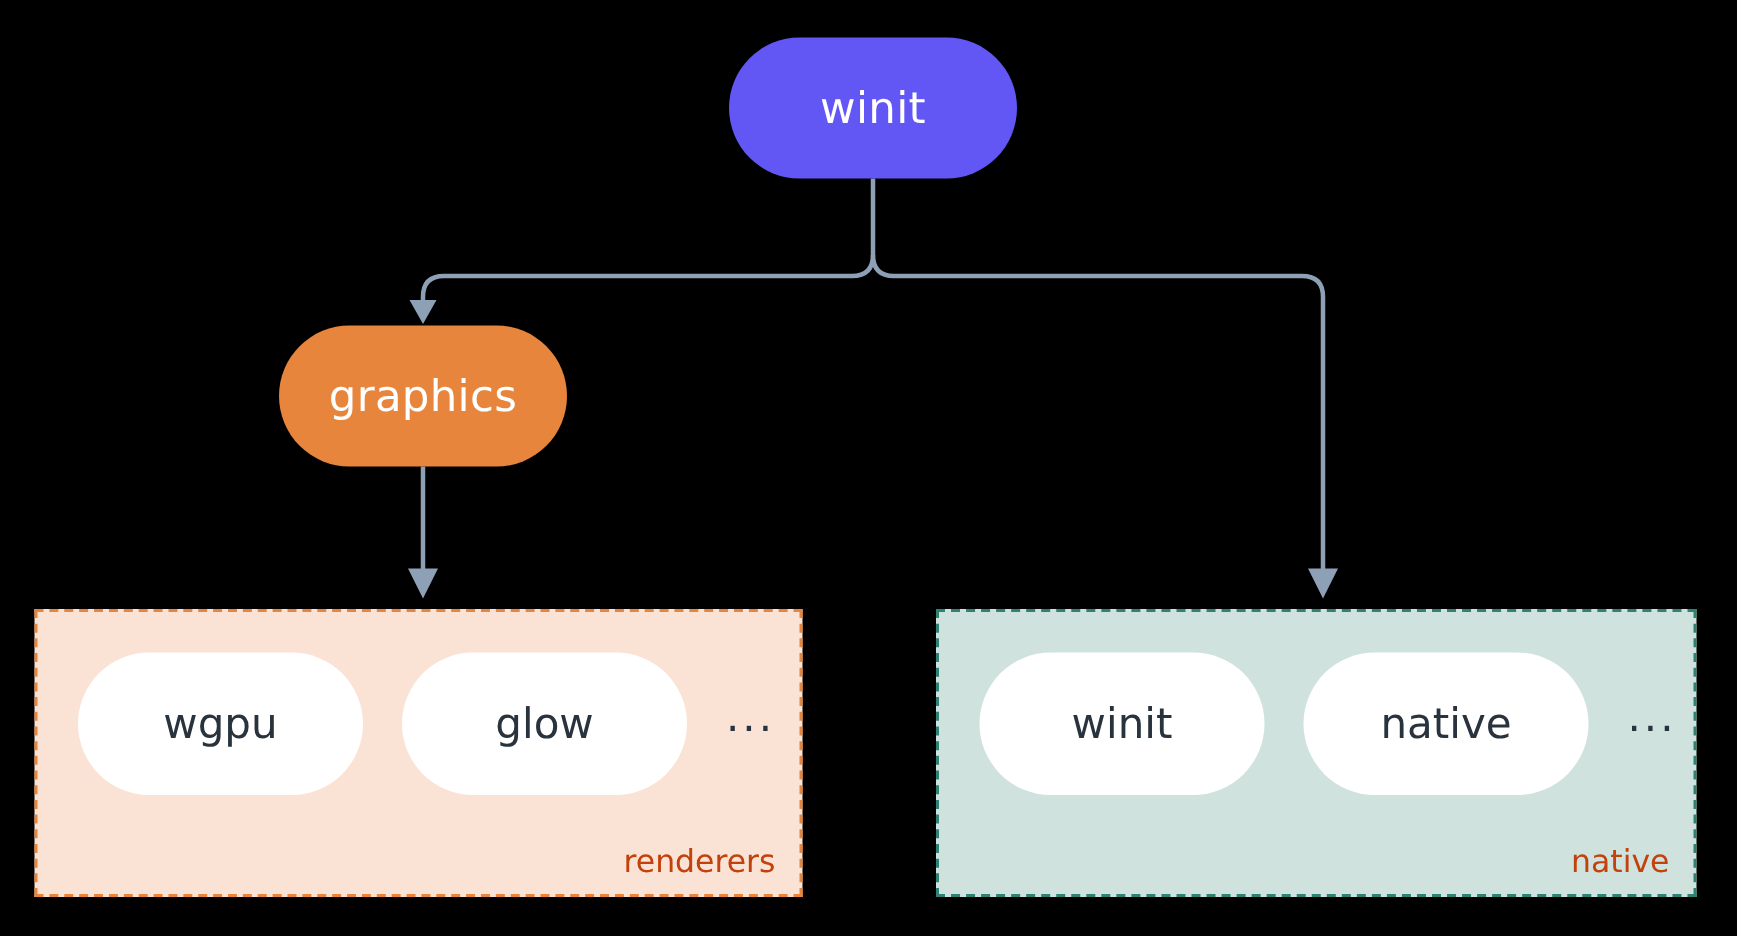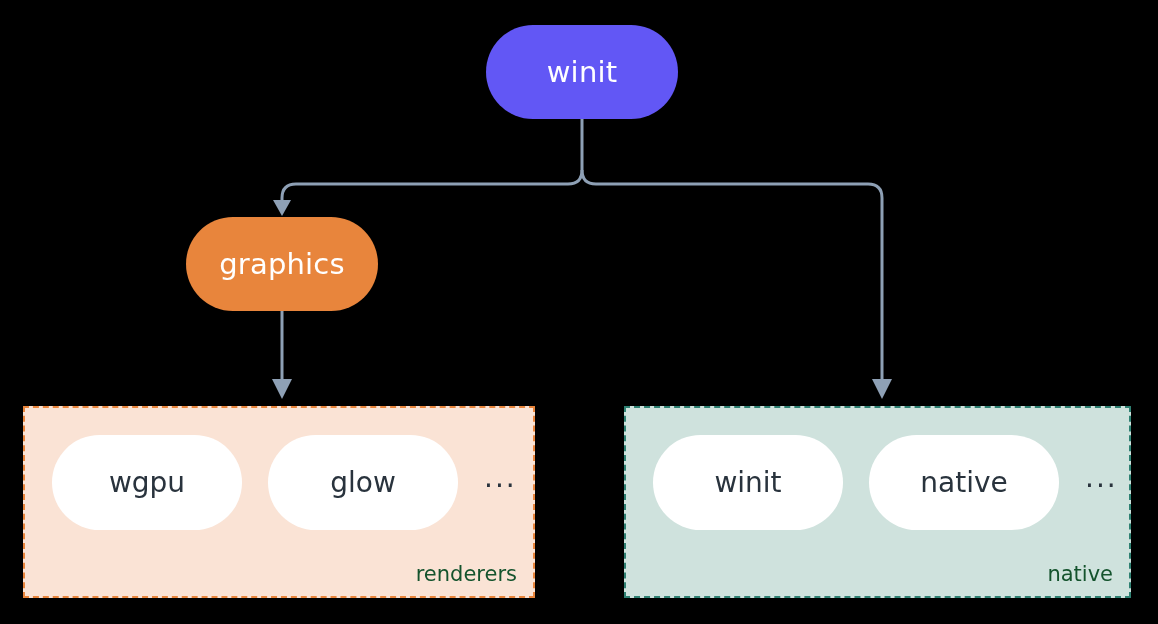--- a/index.html
+++ b/index.html
@@ -78,21 +78,21 @@
     width: 507px;
     height: 192px;
     background: #cfe2dd;
     border-color: #2f8173;
   }
   .group-label {
     position: absolute;
     right: 16px;
     bottom: 10px;
     font-size: 21px;
-    color: #14532d;
+    color: #c2410c;
     white-space: nowrap;
   }
 
   
   .pill-row {
     position: absolute;
     left: 27px;
     top: 27px;
     display: flex;
     align-items: center;

